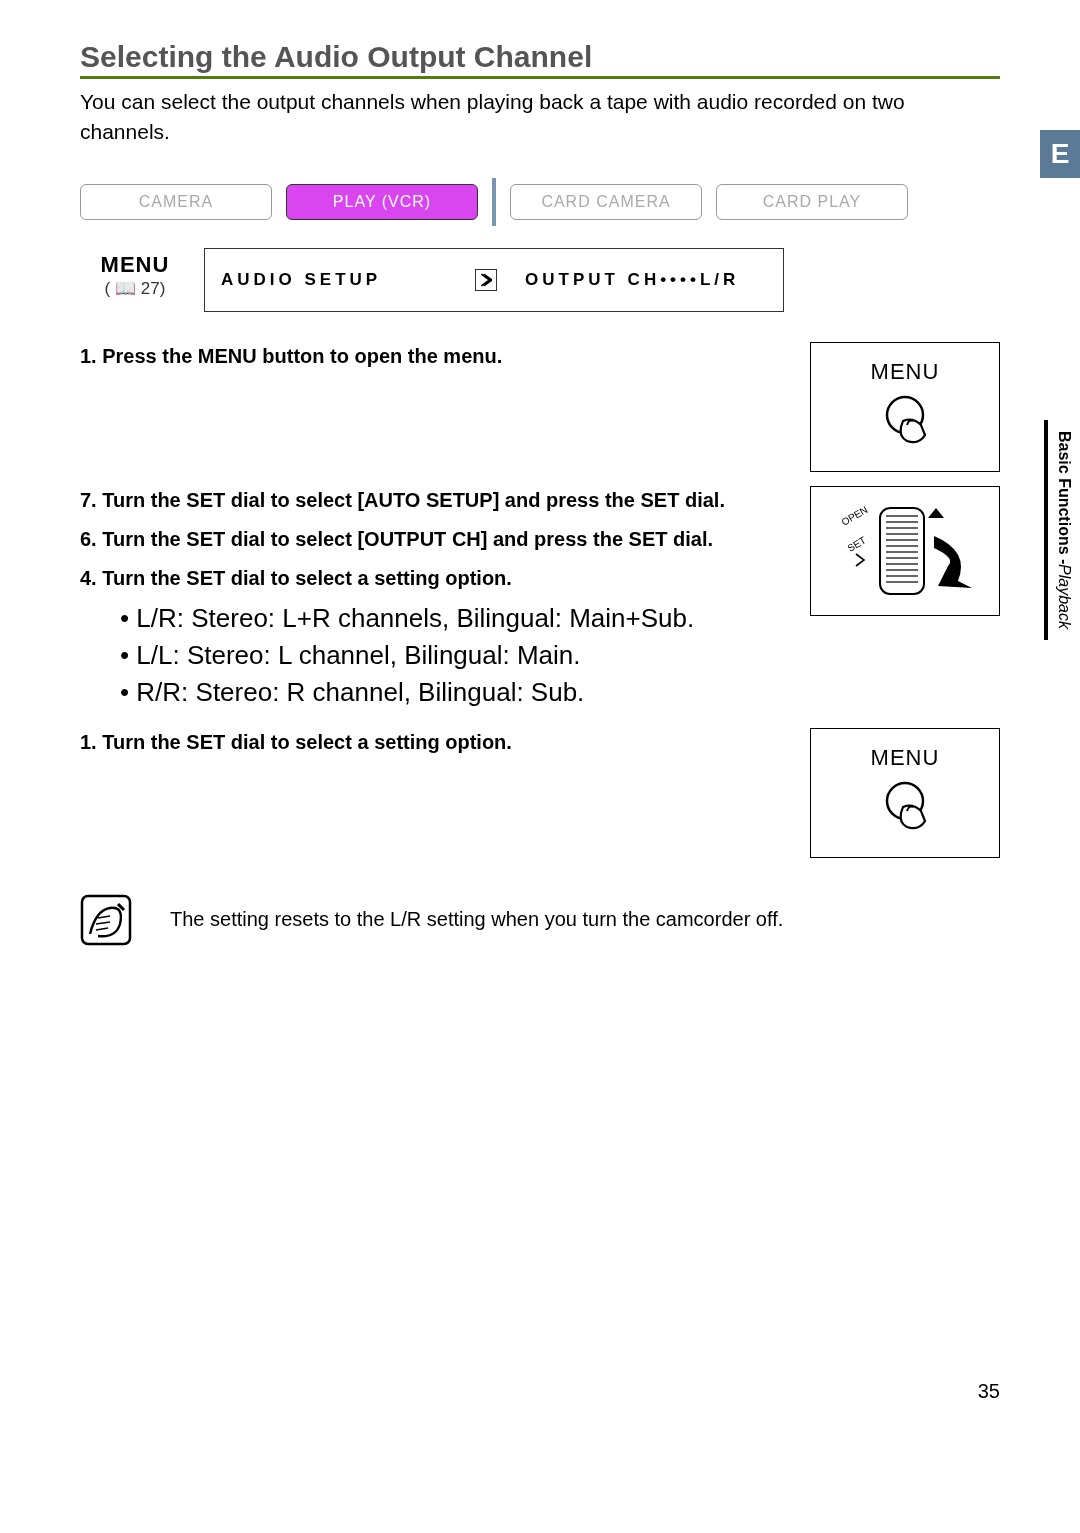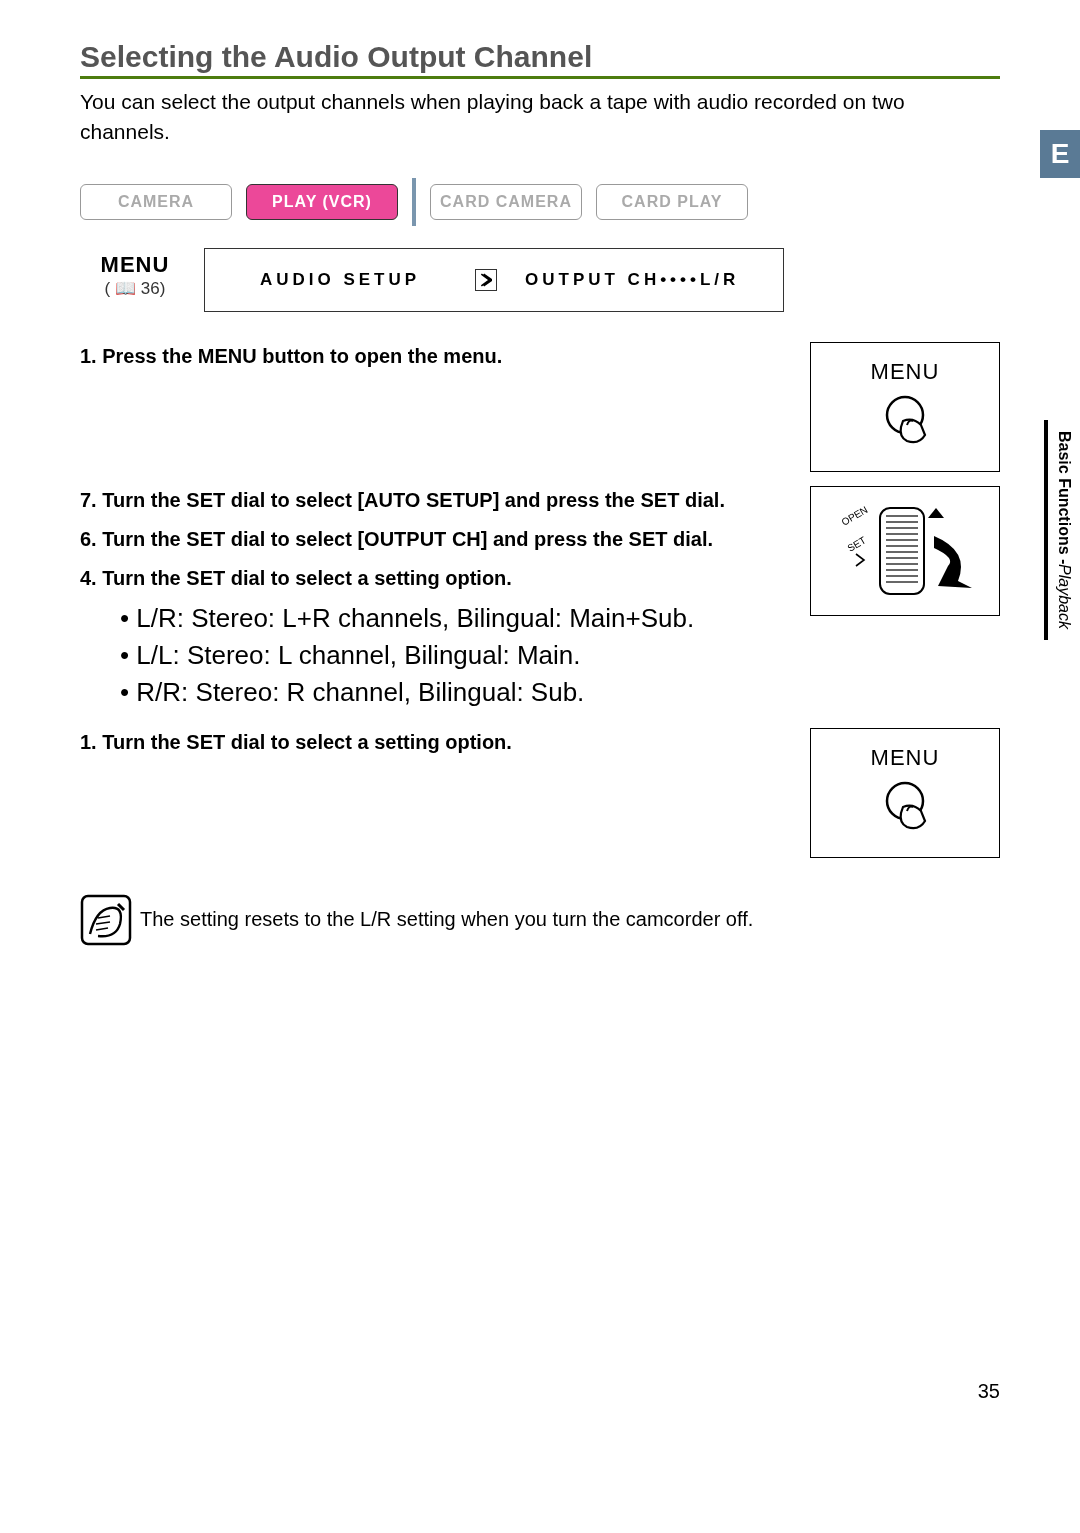--- a/index.html
+++ b/index.html
@@ -62,30 +62,30 @@
   .mode-row {
     display: flex;
     gap: 14px;
     margin-bottom: 22px;
     align-items: center;
   }
   .mode-box {
     border: 1.5px solid #999;
     border-radius: 6px;
     color: #aaa;
-    font-weight: bold;
+    font-weight: normal;
     font-size: 16px;
     text-align: center;
     padding: 8px 0;
-    width: 152px;
+    width: 192px;
     letter-spacing: 1px;
   }
   .mode-box.active {
     border: 1.5px solid #333;
-    background: #ec4899;
+    background: #d946ef;
     color: #fff;
   }
   .mode-sep {
     width: 4px;
     height: 48px;
     background: #7a96ae;
   }
   .menu-row {
     display: flex;
     align-items: stretch;
@@ -113,21 +113,21 @@
     align-items: center;
     flex: 0 0 580px;
     height: 64px;
   }
   .menu-path-seg {
     padding: 0 16px;
     font-size: 17px;
     letter-spacing: 4px;
     font-weight: bold;
   }
-  .menu-path-seg.first { flex: 0 0 270px; text-align: center; }
+  .menu-path-seg.first { flex: 0 0 270px; }
   .menu-arrow {
     width: 22px;
     height: 22px;
     border: 1px solid #333;
     display: flex;
     align-items: center;
     justify-content: center;
     margin-right: 12px;
     flex-shrink: 0;
   }
@@ -166,21 +166,21 @@
     font-size: 22px;
     font-family: Arial, sans-serif;
     letter-spacing: 1px;
     margin-bottom: 6px;
   }
   .illus-box svg { display: block; }
   .illus-box.dial { padding: 6px; }
   .note-row {
     display: flex;
     align-items: center;
-    gap: 8px;
+    gap: 38px;
     margin-top: 36px;
   }
   .note-icon {
     width: 52px;
     height: 52px;
     flex-shrink: 0;
   }
   .note-text { font-size: 20px; }
   .page-number {
     position: absolute;
@@ -207,21 +207,21 @@
     <div class="mode-box">CAMERA</div>
     <div class="mode-box active">PLAY (VCR)</div>
     <div class="mode-sep"></div>
     <div class="mode-box">CARD CAMERA</div>
     <div class="mode-box">CARD PLAY</div>
   </div>
 
   <div class="menu-row">
     <div class="menu-label-box">
       <div class="menu-word">MENU</div>
-      <div class="menu-ref">( 📖 36)</div>
+      <div class="menu-ref">( 📖 27)</div>
     </div>
     <div class="menu-path-box">
       <div class="menu-path-seg first">AUDIO SETUP</div>
       <div class="menu-arrow">
         <svg viewBox="0 0 10 12">
             <path d="M1 1 L8 6 L1 11 M3 1 L10 6 L3 11" fill="none" stroke="#000" stroke-width="1.4"></path>
           </svg>
       </div>
       <div class="menu-path-seg">OUTPUT CH••••L/R</div>
     </div>

